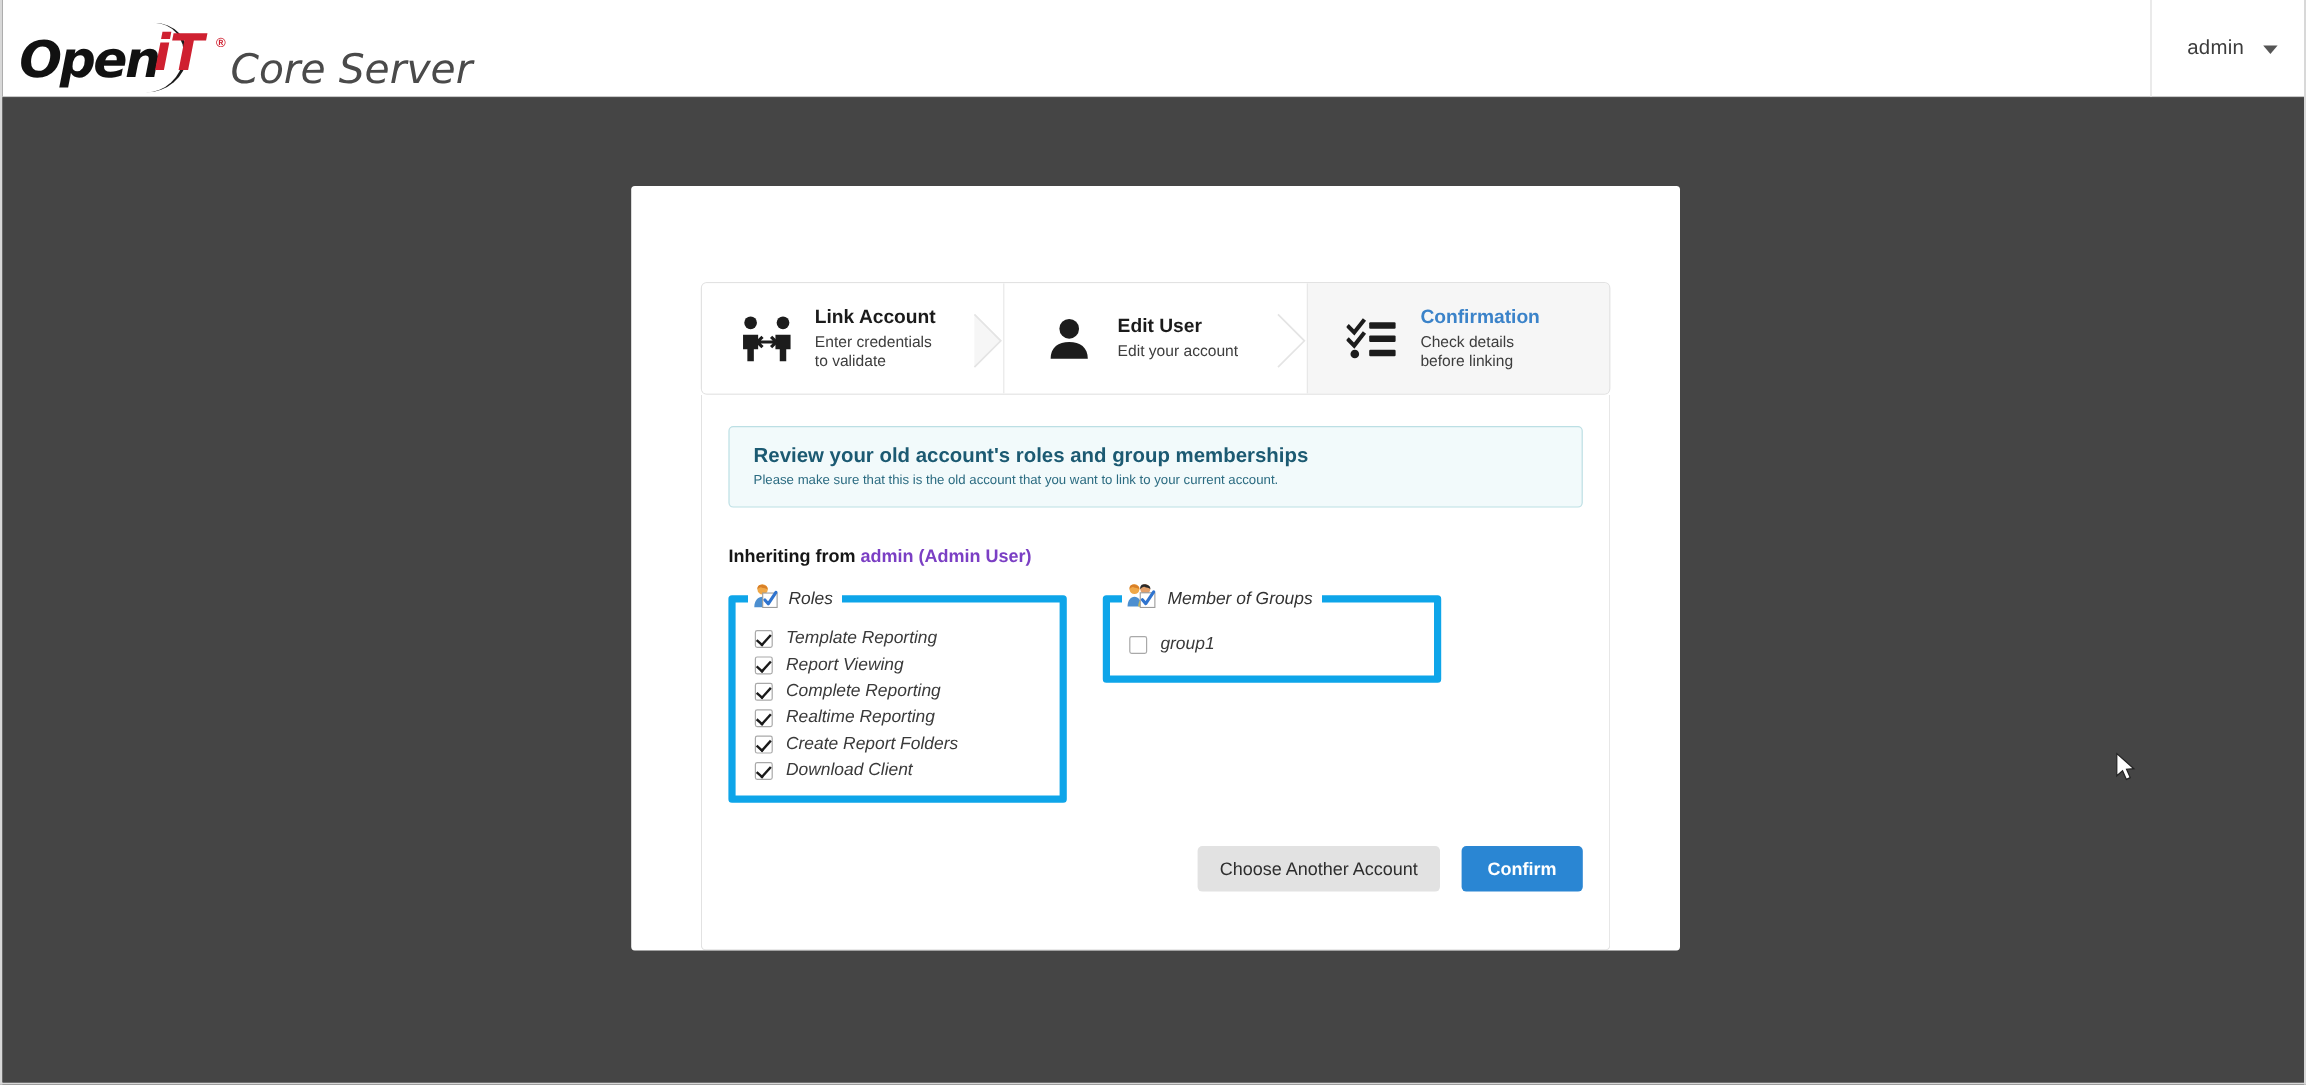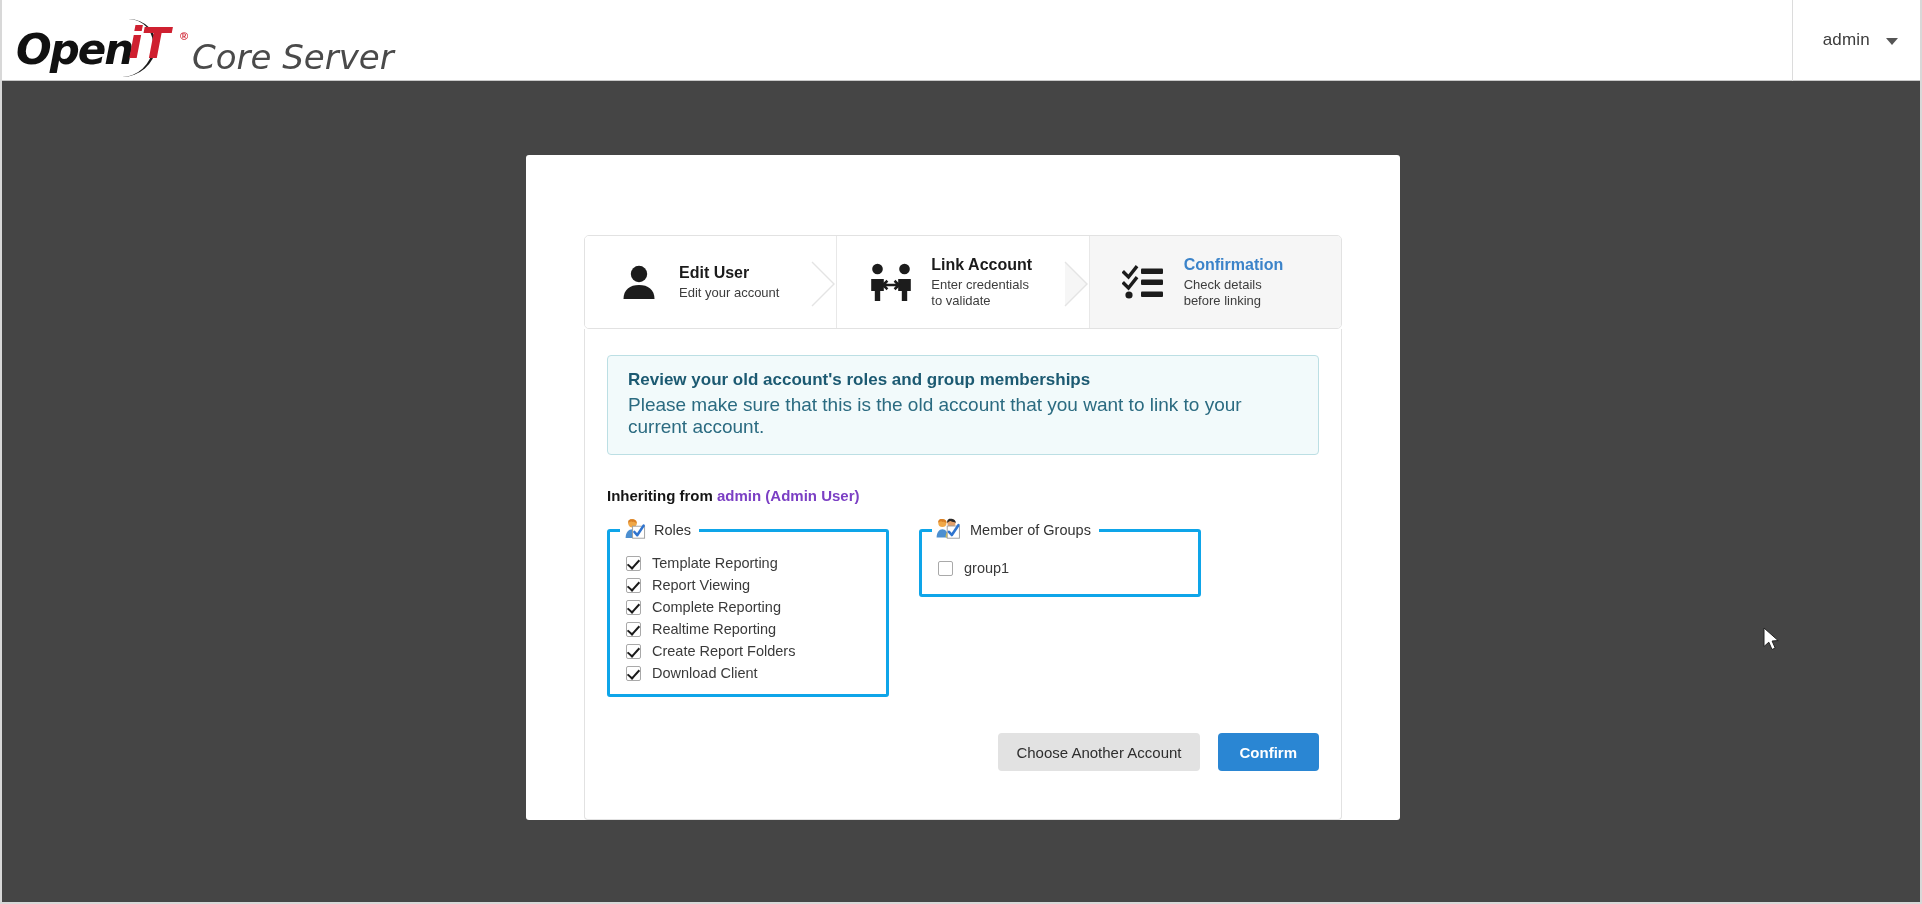--- a/index.html
+++ b/index.html
@@ -204,21 +204,21 @@
     padding: 14px 20px 16px 20px;
     margin: 0 0 0 0;
   }
   .alert-title {
     font-size: 17px;
     font-weight: bold;
     color: #1c5a72;
     margin-bottom: 4px;
   }
   .alert-text {
-    font-size: 19px;
+    font-size: 11px;
     color: #2b6b81;
   }
 
   .inheriting {
     margin: 32px 0 14px 0;
     font-size: 15px;
     color: #161616;
     font-weight: bold;
   }
   .inheriting a {
@@ -229,24 +229,25 @@
 
   
   .columns {
     display: flex;
     gap: 30px;
     align-items: flex-start;
   }
   .col { width: 282px; }
 
   fieldset.box {
-    border: 3px solid #0ea5e9;
+    border: 6px solid #0ea5e9;
     border-radius: 3px;
     padding: 4px 0 10px 0;
     margin: 0;
+    font-style: italic;
   }
   fieldset.box legend {
     padding: 0 8px 0 4px;
     display: flex;
     align-items: center;
     gap: 8px;
     font-size: 14.5px;
     color: #333333;
     margin-left: 10px;
   }
@@ -346,54 +347,54 @@
   </div>
 
   <div class="page-body">
 
     <div class="card">
 
       <div class="steps">
 
         <div class="step">
           <span class="step-icon">
-            <svg width="42" height="42" viewBox="0 0 42 42">
-              <circle cx="21" cy="13" r="8.2" fill="#1c1c1c"></circle>
-              <path d="M5.5 38 C5.5 28.5 12 24 21 24 C30 24 36.5 28.5 36.5 38 Z" fill="#1c1c1c"></path>
-            </svg>
-          </span>
-          <span class="step-text">
-            <span class="step-title" style="display:block">Edit User</span>
-            <span class="step-sub" style="display:block">Edit your account</span>
-          </span>
-          <span class="step-arrow">
-            <svg width="26" height="46" viewBox="0 0 26 46">
-              <path d="M1 1 L23 23 L1 45" fill="#ffffff" stroke="#e4e4e4" stroke-width="1.4"></path>
-            </svg>
-          </span>
-        </div>
-
-        <div class="step">
-          <span class="step-icon">
             <svg width="46" height="42" viewBox="0 0 46 42">
               <circle cx="9.5" cy="8" r="5.3" fill="#1c1c1c"></circle>
               <path d="M3.2 18 h12.6 v12 h-3.6 v10 h-5.4 v-10 h-3.6 z" fill="#1c1c1c"></path>
               <circle cx="36.5" cy="8" r="5.3" fill="#1c1c1c"></circle>
               <path d="M30.2 18 h12.6 v12 h-3.6 v10 h-5.4 v-10 h-3.6 z" fill="#1c1c1c"></path>
               <path d="M16.5 24 h13 M18.5 20.6 L15 24 l3.5 3.4 M27.5 20.6 L31 24 l-3.5 3.4" stroke="#1c1c1c" stroke-width="2.6" fill="none" stroke-linecap="square"></path>
             </svg>
           </span>
           <span class="step-text">
             <span class="step-title" style="display:block">Link Account</span>
             <span class="step-sub" style="display:block">Enter credentials</span>
             <span class="step-sub" style="display:block">to validate</span>
           </span>
           <span class="step-arrow">
             <svg width="26" height="46" viewBox="0 0 26 46">
               <path d="M1 1 L23 23 L1 45" fill="#f6f6f6" stroke="#e4e4e4" stroke-width="1.4"></path>
+            </svg>
+          </span>
+        </div>
+
+        <div class="step">
+          <span class="step-icon">
+            <svg width="42" height="42" viewBox="0 0 42 42">
+              <circle cx="21" cy="13" r="8.2" fill="#1c1c1c"></circle>
+              <path d="M5.5 38 C5.5 28.5 12 24 21 24 C30 24 36.5 28.5 36.5 38 Z" fill="#1c1c1c"></path>
+            </svg>
+          </span>
+          <span class="step-text">
+            <span class="step-title" style="display:block">Edit User</span>
+            <span class="step-sub" style="display:block">Edit your account</span>
+          </span>
+          <span class="step-arrow">
+            <svg width="26" height="46" viewBox="0 0 26 46">
+              <path d="M1 1 L23 23 L1 45" fill="#ffffff" stroke="#e4e4e4" stroke-width="1.4"></path>
             </svg>
           </span>
         </div>
 
         <div class="step active">
           <span class="step-icon">
             <svg width="44" height="40" viewBox="0 0 44 40">
               <path d="M2 10.5 L6.5 15 L14 5.5" stroke="#1c1c1c" stroke-width="3.4" fill="none" stroke-linecap="square"></path>
               <rect x="19" y="6.5" width="22" height="5.4" rx="1" fill="#1c1c1c"></rect>
               <path d="M2 21.5 L6.5 26 L14 16.5" stroke="#1c1c1c" stroke-width="3.4" fill="none" stroke-linecap="square"></path>

